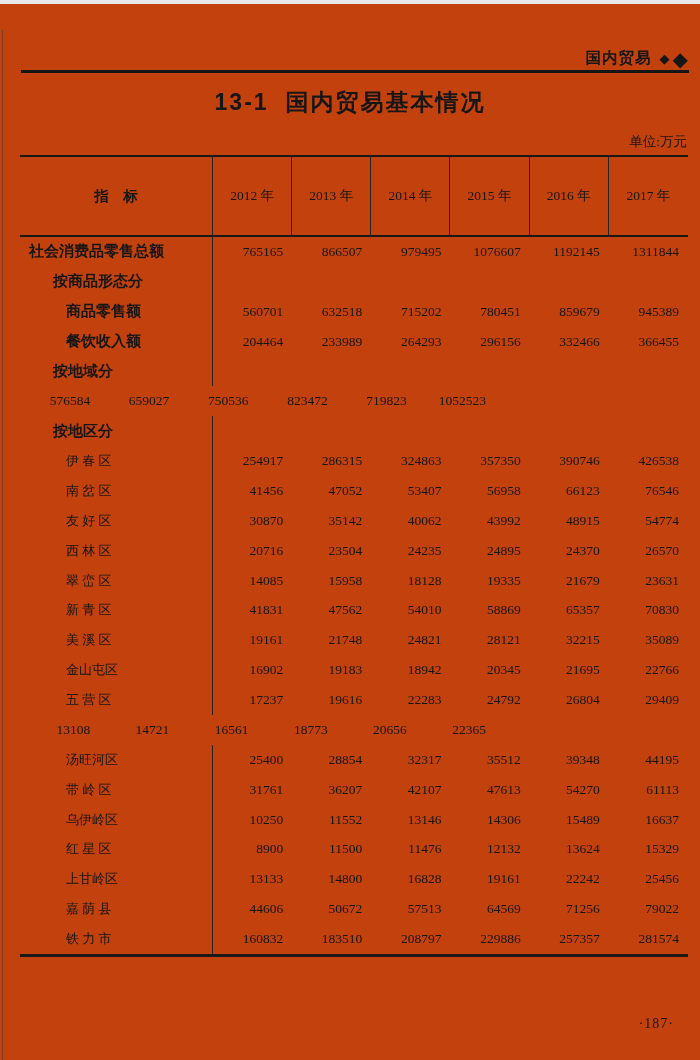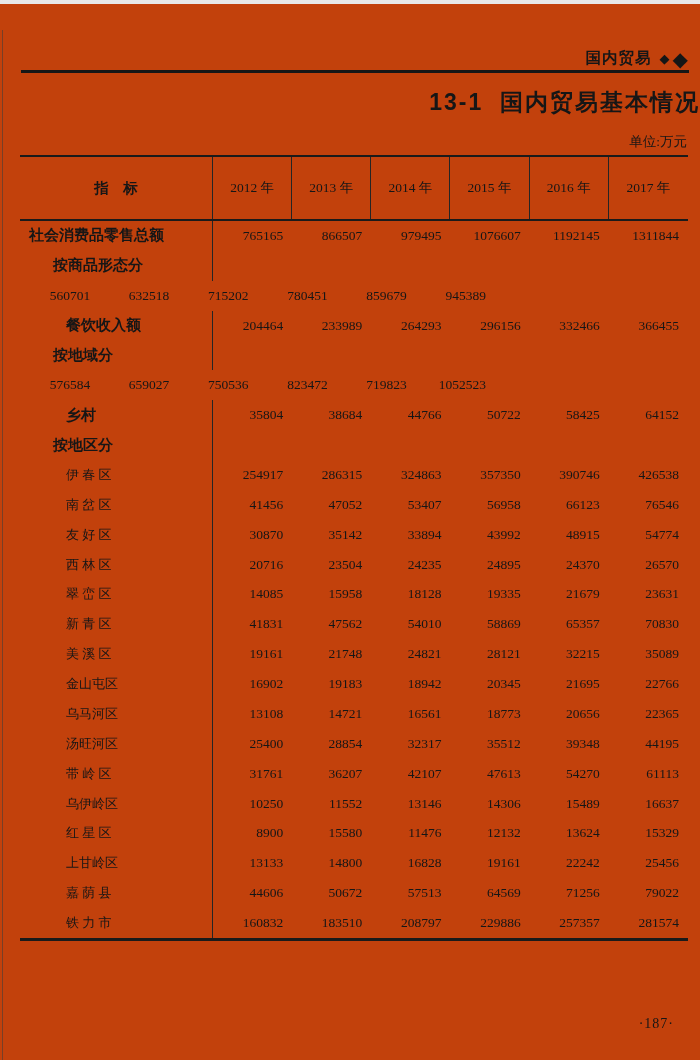--- a/index.html
+++ b/index.html
@@ -19,30 +19,30 @@
     font-family:"Liberation Sans","DejaVu Sans",sans-serif;
     font-weight:700; font-size:15.5px; letter-spacing:1px;
   }
   .diamond-sm { font-size:13px; margin-left:8px; line-height:1; }
   .diamond-lg { font-size:20px; margin-left:2px; line-height:1; }
   .header-rule {
     position:absolute; top:66px; left:21px; width:668px; height:2.5px;
     background:#171717;
   }
   .doc-title {
-    position:absolute; top:83px; left:0; width:100%; text-align:right;
+    position:absolute; top:83px; left:0; width:100%; text-align:center;
     font-family:"Liberation Sans","DejaVu Sans",sans-serif;
     font-weight:700; font-size:23px; letter-spacing:2px; white-space:pre;
   }
   .unit-note { position:absolute; top:129px; right:13px; font-size:13.5px; }
   .data-table {
     position:absolute; top:151px; left:20px; width:668px;
     border-top:2.5px solid #1a1a1a; border-bottom:3px solid #1a1a1a;
   }
-  .thead { display:flex; height:64px; border-bottom:2.5px solid #1a1a1a; }
+  .thead { display:flex; height:80px; border-bottom:2.5px solid #1a1a1a; }
   .th {
     display:flex; align-items:center; justify-content:center;
     border-right:1px solid #252525; white-space:pre;
   }
   .th.indicator { width:193px; font-weight:700; font-size:14.5px; }
   .th.year { width:79.17px; font-size:13.5px; }
   .th:last-child { border-right:none; }
   .trow { display:flex; height:29.88px; }
   .lbl {
     width:193px; border-right:1px solid #252525;
@@ -100,20 +100,21 @@
         <div class="trow">
           <div class="lbl ind1 b">按商品形态分</div>
           <div class="val"></div>
           <div class="val"></div>
           <div class="val"></div>
           <div class="val"></div>
           <div class="val"></div>
           <div class="val"></div>
         </div>
         <div class="trow">
+          <div class="lbl ind2 b">商品零售额</div>
           <div class="val">560701</div>
           <div class="val">632518</div>
           <div class="val">715202</div>
           <div class="val">780451</div>
           <div class="val">859679</div>
           <div class="val">945389</div>
         </div>
         <div class="trow">
           <div class="lbl ind2 b">餐饮收入额</div>
           <div class="val">204464</div>
@@ -134,29 +135,20 @@
         </div>
         <div class="trow">
           <div class="val">576584</div>
           <div class="val">659027</div>
           <div class="val">750536</div>
           <div class="val">823472</div>
           <div class="val">719823</div>
           <div class="val">1052523</div>
         </div>
         <div class="trow">
-          <div class="lbl ind2 b">乡村</div>
-          <div class="val">35804</div>
-          <div class="val">38684</div>
-          <div class="val">44766</div>
-          <div class="val">50722</div>
-          <div class="val">58425</div>
-          <div class="val">64152</div>
-        </div>
-        <div class="trow">
           <div class="lbl ind1 b">按地区分</div>
           <div class="val"></div>
           <div class="val"></div>
           <div class="val"></div>
           <div class="val"></div>
           <div class="val"></div>
           <div class="val"></div>
         </div>
         <div class="trow">
           <div class="lbl ind2">伊 春 区</div>
@@ -173,21 +165,21 @@
           <div class="val">47052</div>
           <div class="val">53407</div>
           <div class="val">56958</div>
           <div class="val">66123</div>
           <div class="val">76546</div>
         </div>
         <div class="trow">
           <div class="lbl ind2">友 好 区</div>
           <div class="val">30870</div>
           <div class="val">35142</div>
-          <div class="val">33894</div>
+          <div class="val">40062</div>
           <div class="val">43992</div>
           <div class="val">48915</div>
           <div class="val">54774</div>
         </div>
         <div class="trow">
           <div class="lbl ind2">西 林 区</div>
           <div class="val">20716</div>
           <div class="val">23504</div>
           <div class="val">24235</div>
           <div class="val">24895</div>
@@ -224,21 +216,29 @@
         <div class="trow">
           <div class="lbl ind2">金山屯区</div>
           <div class="val">16902</div>
           <div class="val">19183</div>
           <div class="val">18942</div>
           <div class="val">20345</div>
           <div class="val">21695</div>
           <div class="val">22766</div>
         </div>
         <div class="trow">
-          <div class="lbl ind2">乌马河区</div>
+          <div class="lbl ind2">五 营 区</div>
+          <div class="val">17237</div>
+          <div class="val">19616</div>
+          <div class="val">22283</div>
+          <div class="val">24792</div>
+          <div class="val">26804</div>
+          <div class="val">29409</div>
+        </div>
+        <div class="trow">
           <div class="val">13108</div>
           <div class="val">14721</div>
           <div class="val">16561</div>
           <div class="val">18773</div>
           <div class="val">20656</div>
           <div class="val">22365</div>
         </div>
         <div class="trow">
           <div class="lbl ind2">汤旺河区</div>
           <div class="val">25400</div>
@@ -262,21 +262,21 @@
           <div class="val">10250</div>
           <div class="val">11552</div>
           <div class="val">13146</div>
           <div class="val">14306</div>
           <div class="val">15489</div>
           <div class="val">16637</div>
         </div>
         <div class="trow">
           <div class="lbl ind2">红 星 区</div>
           <div class="val">8900</div>
-          <div class="val">15580</div>
+          <div class="val">11500</div>
           <div class="val">11476</div>
           <div class="val">12132</div>
           <div class="val">13624</div>
           <div class="val">15329</div>
         </div>
         <div class="trow">
           <div class="lbl ind2">上甘岭区</div>
           <div class="val">13133</div>
           <div class="val">14800</div>
           <div class="val">16828</div>

